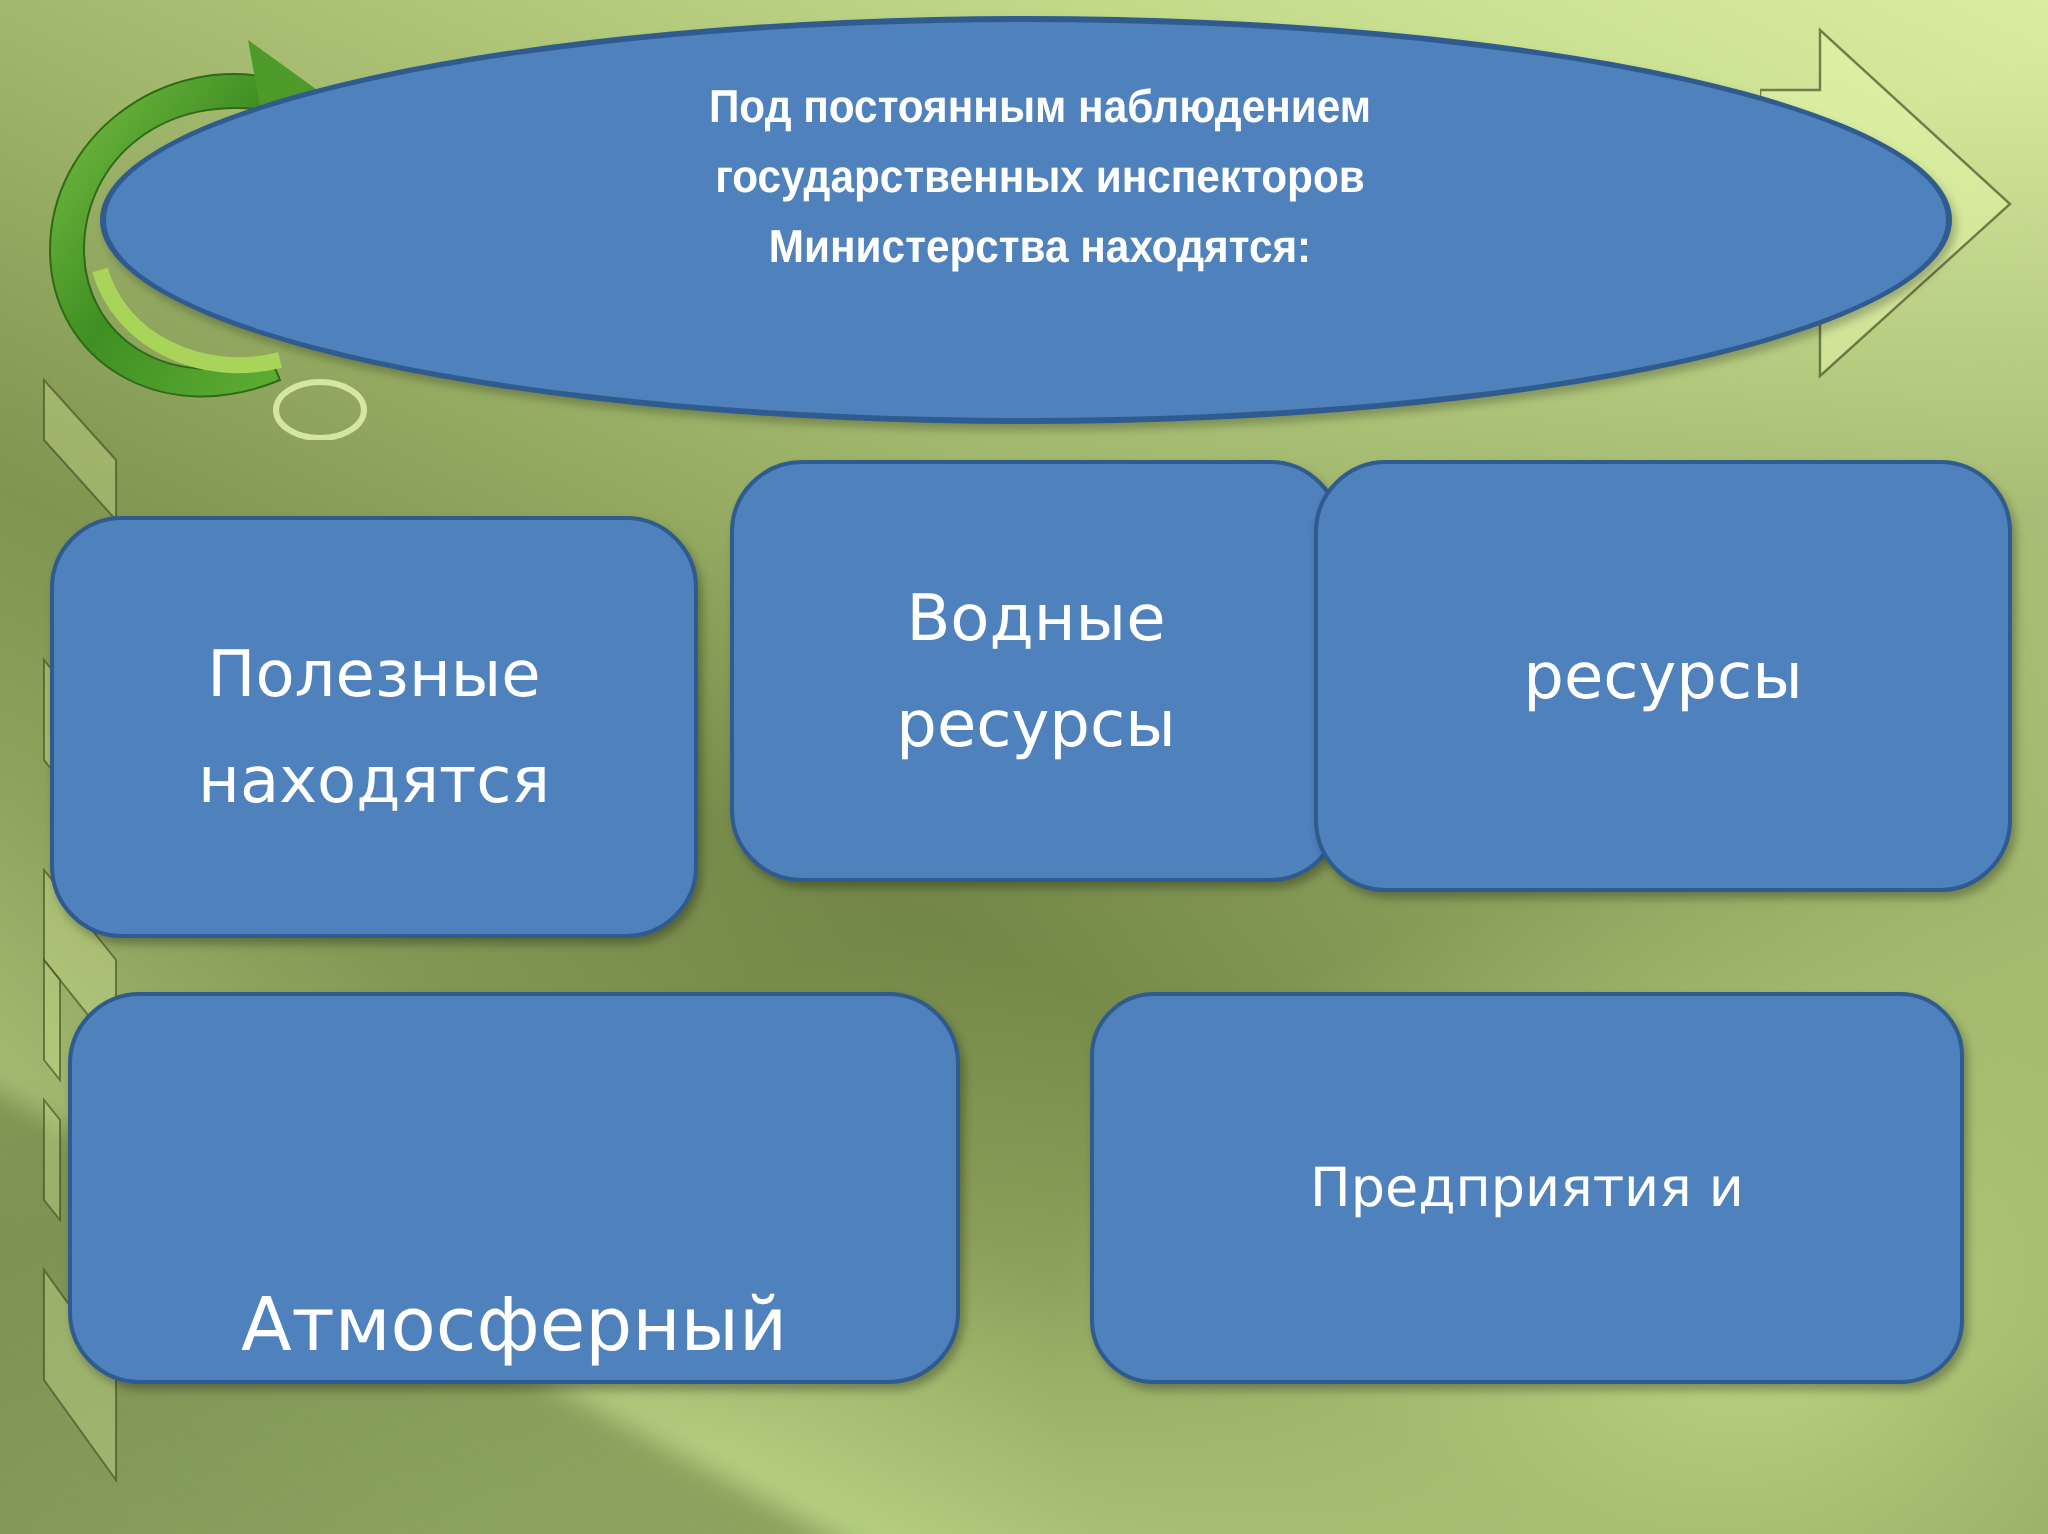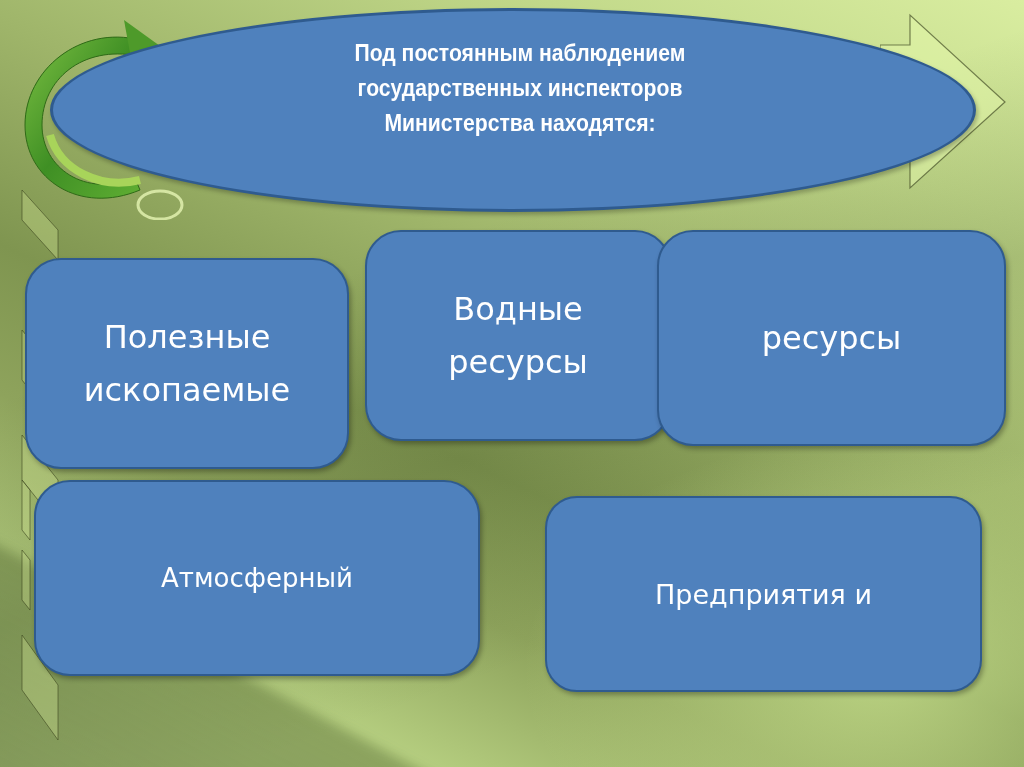--- a/index.html
+++ b/index.html
@@ -45,21 +45,21 @@
       box-sizing: border-box; border-radius: 36px;
       display: flex; align-items: center; justify-content: center;
       text-align: center; color: #ffffff;
       font-family: "DejaVu Sans", sans-serif;
       box-shadow: 2px 3px 5px rgba(0,0,0,0.3);
     }
     .box span { display: block; }
     .box-1 { left: 25px; top: 230px; width: 324px; height: 211px; font-size: 32px; line-height: 53px; margin-top: 28px; }
     .box-2 { left: 365px; top: 230px; width: 306px; height: 211px; font-size: 32px; line-height: 53px; }
     .box-3 { left: 657px; top: 230px; width: 349px; height: 216px; font-size: 32px; line-height: 53px; }
-    .box-4 { left: 34px; top: 480px; width: 446px; height: 196px; font-size: 26px; line-height: 54px; }
+    .box-4 { left: 34px; top: 496px; width: 446px; height: 196px; font-size: 37px; line-height: 54px; align-items: flex-end; }
     .box-5 { left: 545px; top: 496px; width: 437px; height: 196px; font-size: 27px; line-height: 45px; border-radius: 32px; }
   </style>
 </head>
 <body>
 
 <div class="slide">
   <div class="bg-streak"></div>
   <div class="bg-highlight"></div>
 
   <svg class="chevron-strip" viewBox="0 0 60 600">
@@ -94,21 +94,21 @@
   <div class="ellipse"></div>
   <div class="ellipse-text">
     <span style="display:block">Под постоянным наблюдением</span>
     <span style="display:block">государственных инспекторов</span>
     <span style="display:block">Министерства находятся:</span>
   </div>
 
   <div class="box box-1">
     <div>
       <span>Полезные</span>
-      <span>ископаемые</span>
+      <span>находятся</span>
     </div>
   </div>
 
   <div class="box box-2">
     <div>
       <span>Водные</span>
       <span>ресурсы</span>
     </div>
   </div>
 

